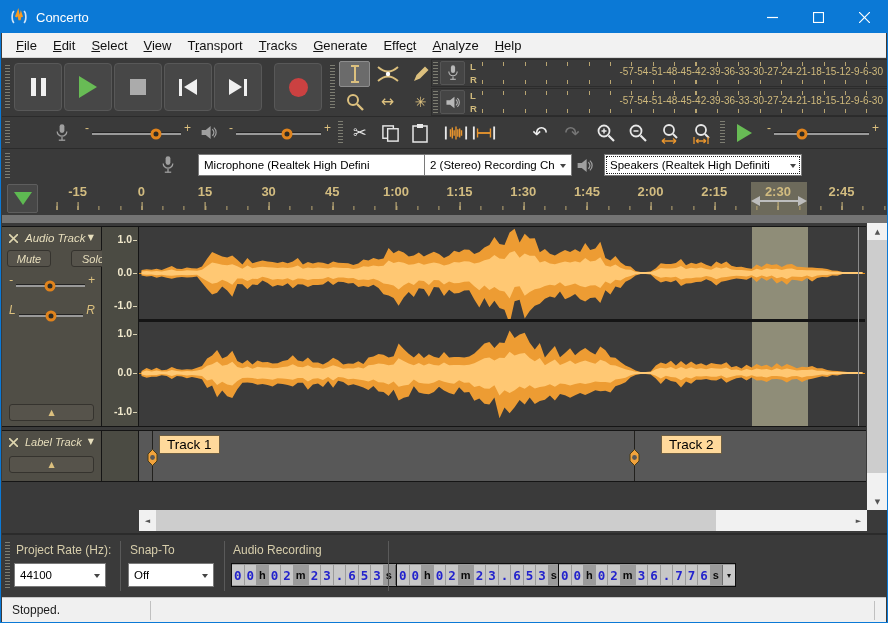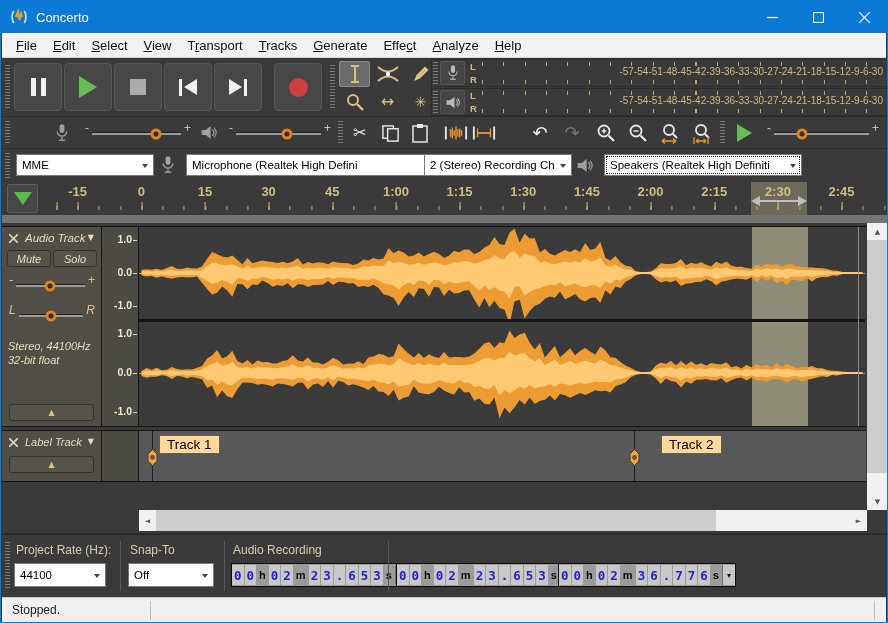--- a/index.html
+++ b/index.html
@@ -403,31 +403,27 @@
         <span class="end">-</span>
         <div class="groove">
             <div class="thumb" style="left:30%"></div>
           </div>
         <span class="end">+</span>
       </div>
     </div>
 
     <div class="trow" style="top:91px;height:33px;border-bottom:none">
       <div class="grip" style="left:3px"></div>
-      <div class="select" style="left:14px;top:5px;width:138px">
-          <span>MME</span>
-          <i class="chev"></i>
-        </div>
       <svg style="position:absolute;left:158px;top:6px" width="16" height="20" viewBox="0 0 20 24">
           <rect x="7" y="1" width="6" height="11" rx="3" fill="#9f9f9f"></rect>
           <path d="M4,10a6,6 0 0 0 12,0" stroke="#9f9f9f" stroke-width="1.6" fill="none"></path>
           <line x1="10" y1="17" x2="10" y2="21" stroke="#9f9f9f" stroke-width="1.6"></line>
           <line x1="6" y1="21" x2="14" y2="21" stroke="#9f9f9f" stroke-width="1.6"></line>
         </svg>
-      <div class="select" style="left:184px;top:5px;width:268px">
+      <div class="select" style="left:196px;top:5px;width:268px">
           <span>Microphone (Realtek High Defini</span>
           <i class="chev"></i>
         </div>
       <div class="select" style="left:422px;top:5px;width:148px">
           <span>2 (Stereo) Recording Channels</span>
           <i class="chev"></i>
         </div>
       <svg style="position:absolute;left:574px;top:8px" width="18" height="17" viewBox="0 0 22 20">
           <polygon points="2,7 7,7 13,2 13,18 7,13 2,13" fill="#9f9f9f"></polygon>
           <path d="M15,6a5,5 0 0 1 0,8" stroke="#9f9f9f" stroke-width="1.5" fill="none"></path>
@@ -479,39 +475,35 @@
               <svg width="9" height="9">
                 <line x1="0" y1="0" x2="9" y2="9" stroke="#ded5ae" stroke-width="1.6"></line>
                 <line x1="9" y1="0" x2="0" y2="9" stroke="#ded5ae" stroke-width="1.6"></line>
               </svg>
             </div>
           <span class="tname">Audio Track</span>
           <span class="ddarrow">▼</span>
         </div>
         <div style="position:absolute;left:5px;top:23px;right:5px;height:17px">
           <div class="msbtn" style="left:0">Mute</div>
-          <div class="msbtn" style="left:46px">Solo</div>
+          <div class="msbtn" style="left:64px">Solo</div>
         </div>
         <div class="pslider hsl" style="top:46px">
           <span class="end">-</span>
           <div class="groove">
               <div class="thumb" style="left:50%"></div>
             </div>
           <span class="end">+</span>
         </div>
         <div class="pslider hsl" style="top:76px">
           <span class="end">L</span>
           <div class="groove">
               <div class="thumb" style="left:50%"></div>
             </div>
           <span class="end">R</span>
-        </div>
-        <div class="tinfo" style="top:112px">
-          <div>Stereo, 44100Hz</div>
-          <div>32-bit float</div>
         </div>
         <div class="collapse">
             <span>▲</span>
           </div>
       </div>
       <div class="vruler">
         <span class="rlabel" style="top:6px">1.0</span>
         <span class="rlabel" style="top:39px">0.0</span>
         <span class="rlabel" style="top:72px">-1.0</span>
         <span class="rlabel" style="top:100px">1.0</span>

